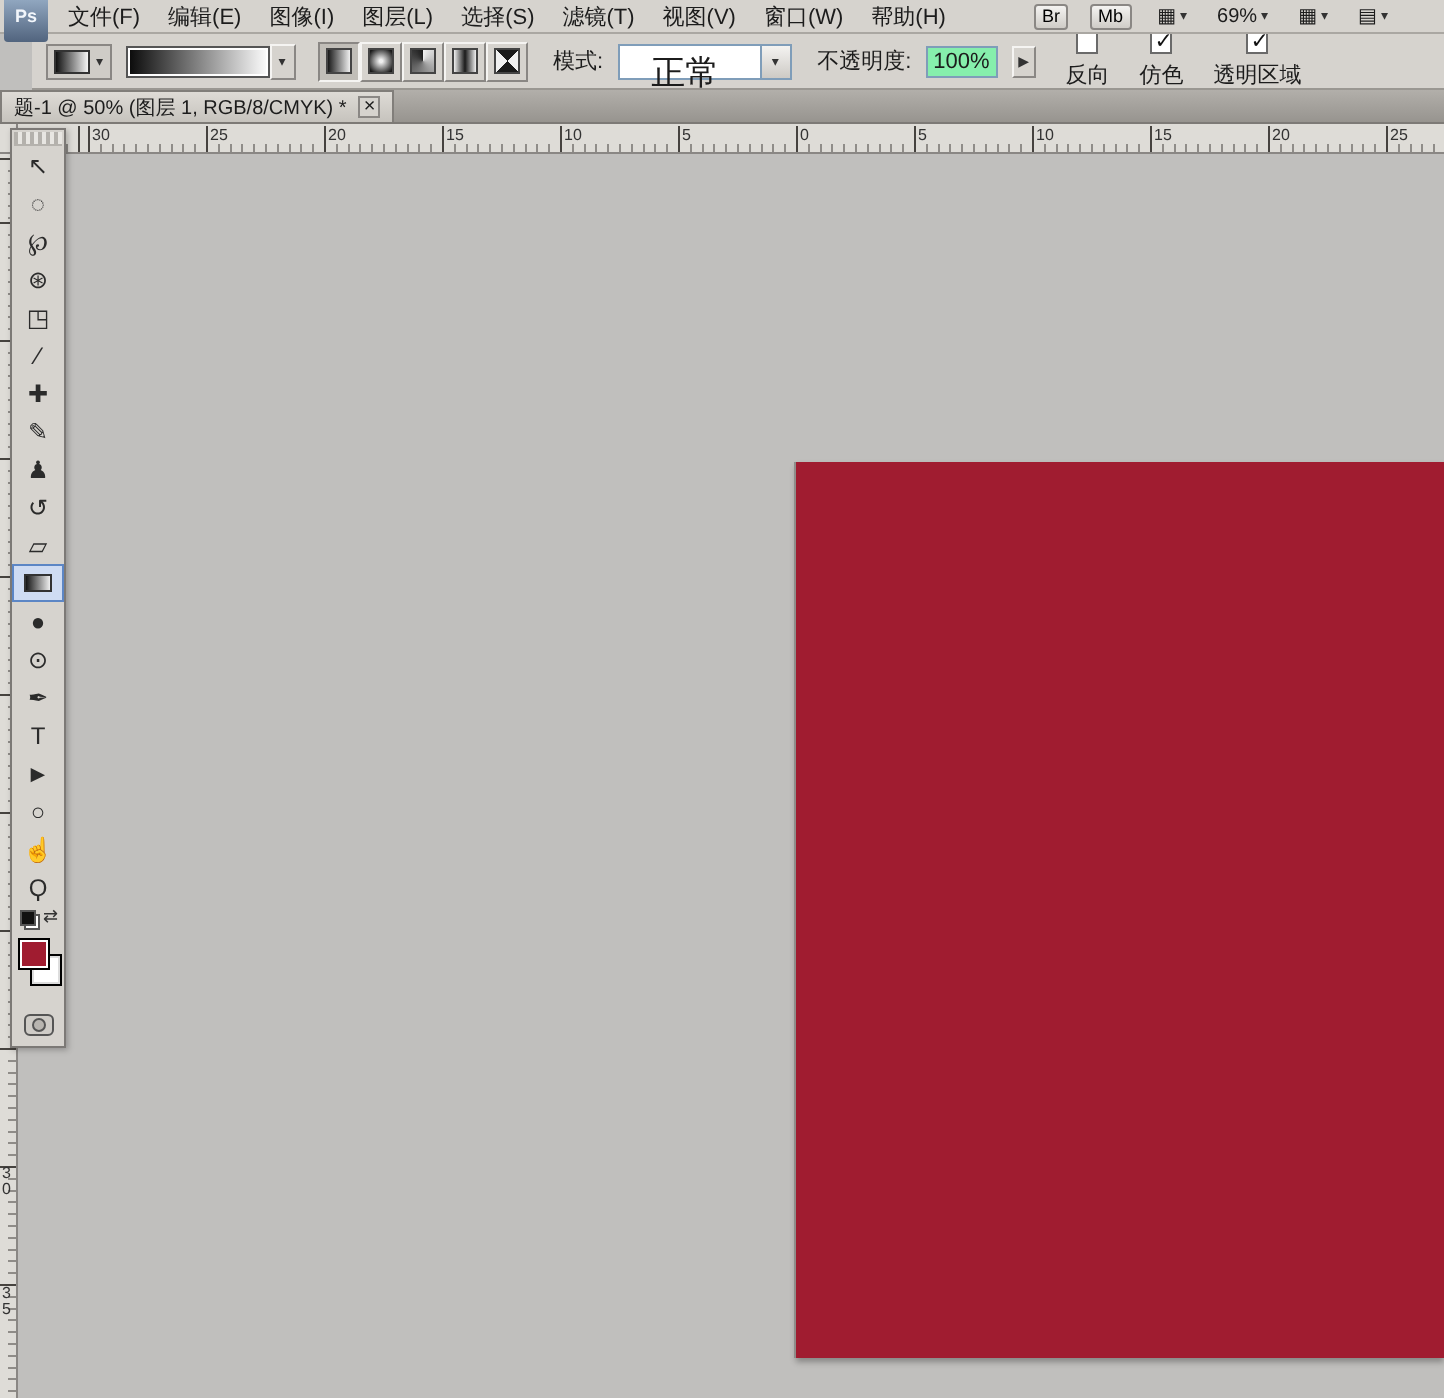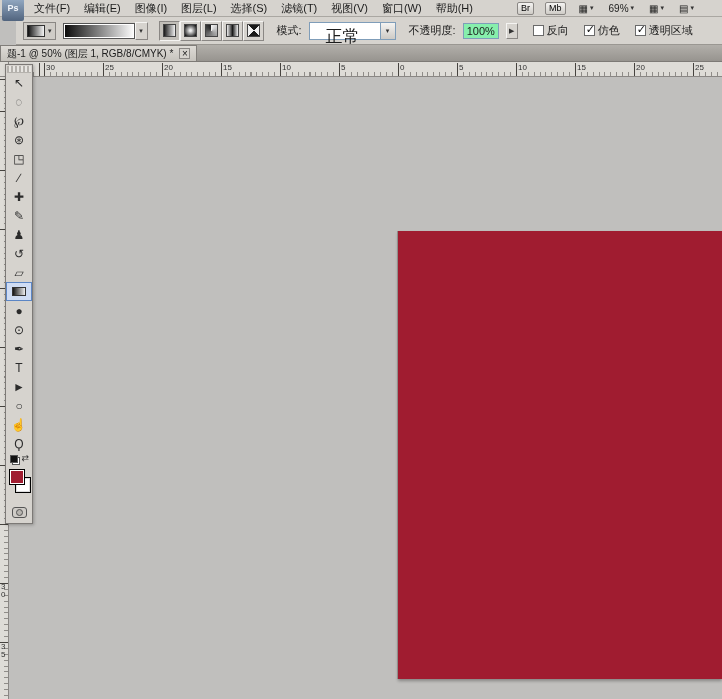--- a/index.html
+++ b/index.html
@@ -74,21 +74,21 @@
     background:linear-gradient(#f4f3f1,#cdcac5); border-left:1px solid #7f9db9;
   }
   .opacity-box {
     height:16px; min-width:36px; padding:1px 3px; border:1px solid #7f9db9;
     background:#86efac; font-size:11px; display:flex; align-items:center;
   }
   .opacity-arrow {
     width:12px; height:16px; display:flex; align-items:center; justify-content:center;
     background:#d6d3ce; border:1px solid; border-color:#f5f4f2 #8a8784 #8a8784 #f5f4f2;
   }
-  .cb { display:flex; align-items:center; gap:3px; margin-left:8px; white-space:nowrap; }
+  .cb { display:flex; align-items:center; gap:3px; margin-left:8px; white-space:nowrap;flex-direction:column; }
   .cbox { width:11px; height:11px; background:#fff; border:1px solid #6a6a6a; position:relative; display:inline-block; }
   .cbox.checked::after { content:"✓"; position:absolute; top:-3px; left:1px; font-size:11px; color:#111; }
   
   #tabbar {
     position:absolute; top:45px; left:0; right:0; height:17px;
     background:linear-gradient(#b2afaa,#97948f); border-bottom:1px solid #7d7a76;
     display:flex; align-items:flex-end; z-index:8;
   }
   .tab {
     height:16px; display:flex; align-items:center; gap:6px; padding:0 6px;

